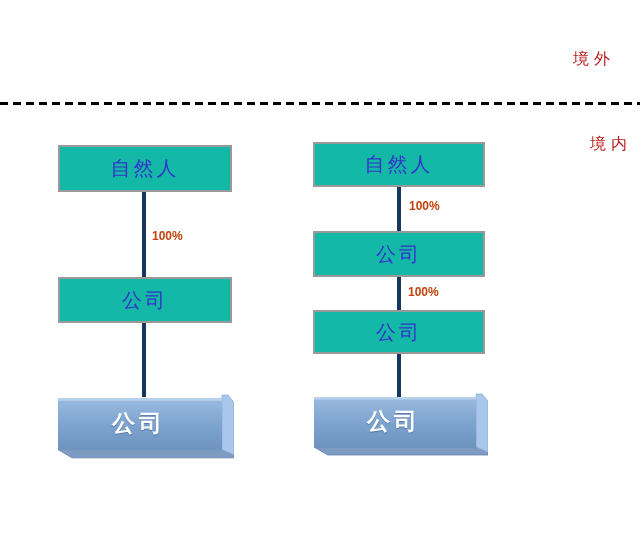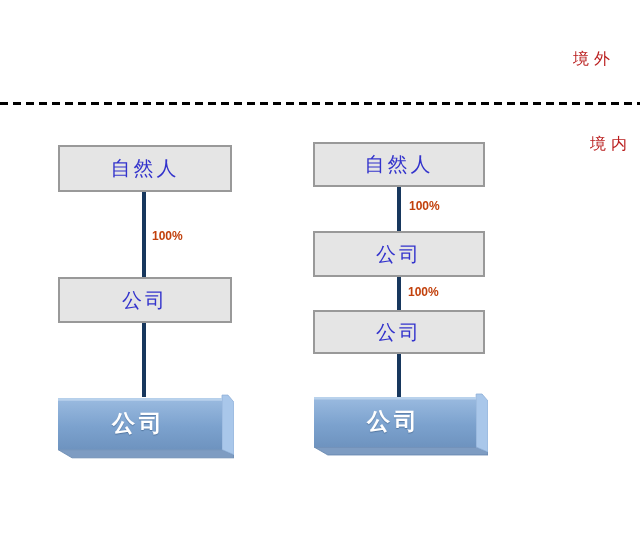--- a/index.html
+++ b/index.html
@@ -10,21 +10,21 @@
   .region-label{
     position:absolute;color:#b91c1c;
     font-family:"Liberation Serif","DejaVu Serif",serif;
     font-size:16px;letter-spacing:5px;white-space:nowrap;
   }
   .divider{
     position:absolute;left:0;top:102px;width:640px;height:3px;
     background:repeating-linear-gradient(90deg,#000 0 8px,transparent 8px 13px);
   }
   .node-flat{
-    position:absolute;background:#e5e5e5;border:2px solid #999999;
+    position:absolute;background:#14b8a6;border:2px solid #999999;
     box-sizing:border-box;display:flex;align-items:center;justify-content:center;
     color:#3333cc;font-size:20px;letter-spacing:3px;white-space:nowrap;
   }
   .vline{position:absolute;width:4px;background:#17375d;}
   .pct{
     position:absolute;color:#c2410c;font-weight:bold;font-size:12px;white-space:nowrap;
   }
   .node3d{position:absolute;}
   .node3d svg{position:absolute;left:0;top:0;width:100%;height:100%;display:block;}
   .node3d .label3d{

